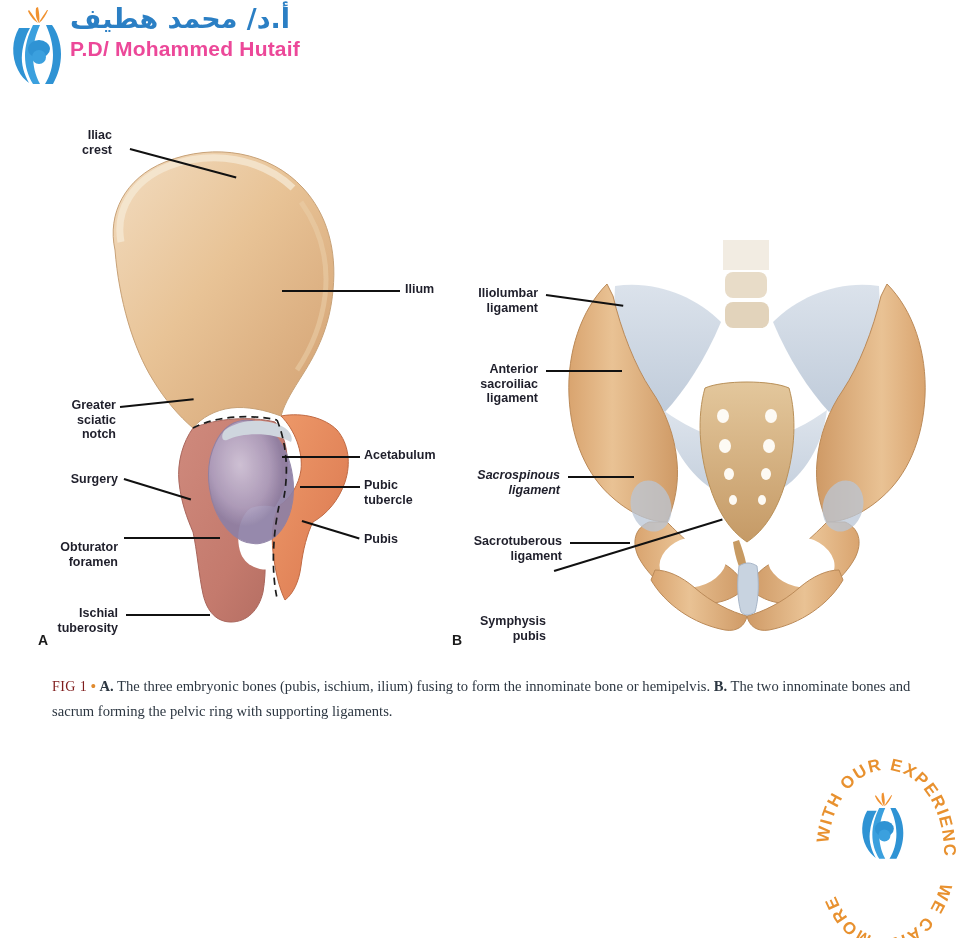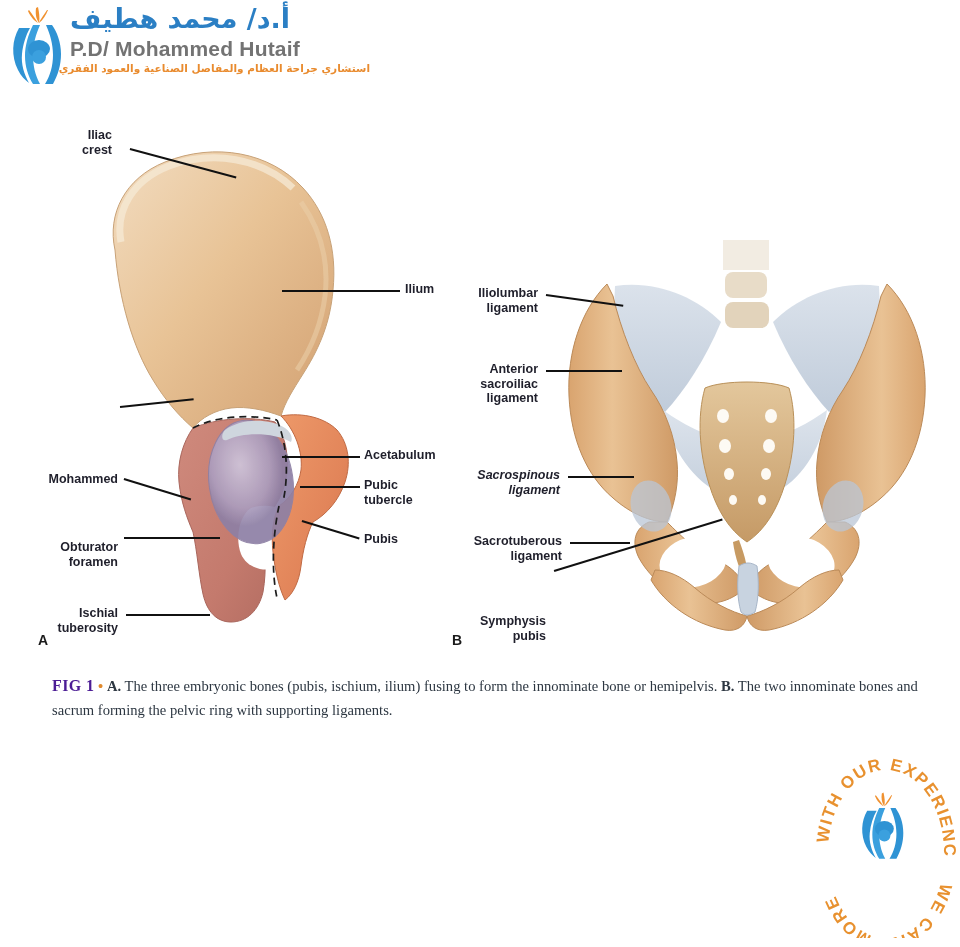--- a/index.html
+++ b/index.html
@@ -16,21 +16,21 @@
   .header{position:absolute;left:0;top:0;width:960px;height:96px;}
   .logo-mark{position:absolute;left:6px;top:4px;width:66px;height:82px;}
   .brand-block{position:absolute;left:70px;top:2px;width:300px;text-align:left;}
   .brand-ar{
     font-family:"DejaVu Sans", sans-serif;
     font-size:27px;font-weight:bold;color:#2b7fc4;
     letter-spacing:0px;line-height:34px;direction:rtl;
     white-space:nowrap;
   }
   .brand-en{
-    font-size:21px;font-weight:bold;color:#737373;
+    font-size:21px;font-weight:bold;color:#ec4899;
     line-height:25px;white-space:nowrap;letter-spacing:.2px;
   }
   .sub-ar{
     font-family:"DejaVu Sans", sans-serif;
     font-size:10.5px;color:#e98b2e;direction:rtl;
     line-height:15px;white-space:nowrap;font-weight:bold;
   }
   .sub-en{
     font-size:11.5px;color:#e98b2e;line-height:15px;
     white-space:nowrap;font-weight:bold;
@@ -50,21 +50,21 @@
   .leader{position:absolute;background:#111;height:1.6px;transform-origin:left center;}
 
   
   .caption{
     position:absolute;left:52px;top:674px;width:866px;
     font-family:"Liberation Serif", serif;
     font-size:14.6px;line-height:24px;color:#2d3742;
   }
   .caption b{font-weight:bold;}
   .cap-dot{color:#e08a2e;font-weight:bold;}
-  .cap-fig{font-weight:bold;font-size:16px;letter-spacing:.4px;color:#4c1d95;}
+  .cap-fig{font-weight:normal;font-size:14px;letter-spacing:.4px;color:#7f1d1d;}
 
   
   .contact{position:absolute;left:0;top:818px;width:960px;height:129px;}
 
   .badge{position:absolute;left:812px;top:752px;width:148px;height:186px;}
   .badge svg{display:block;}
 </style>
 </head>
 <body>
 
@@ -81,21 +81,20 @@
         <path d="M27 21 C22 31 19 42 19 52 C19 62 22 72 27 80 L34 80 C29 71 27 61 27 51 C27 40 30 30 34 21 Z" fill="#3ba0de"></path>
         <path d="M40 21 C44 30 47 40 47 51 C47 62 44 72 39 80 L47 80 C52 71 55 61 55 50 C55 38 51 28 46 21 Z" fill="#2f93d4"></path>
         <ellipse cx="33" cy="45" rx="11" ry="9" fill="#2f93d4"></ellipse>
         <circle cx="33" cy="53" r="7" fill="#3ba0de"></circle>
       </svg>
     </div>
 
     <div class="brand-block">
       <div class="brand-ar">أ.د/ محمد هطيف</div>
       <div class="brand-en">P.D/ Mohammed Hutaif</div>
-      <div class="sub-ar">استشاري جراحة العظام والمفاصل الصناعية والعمود الفقري</div>
     </div>
   </div>
 
   <div class="figure">
 
     <svg width="430" height="560" style="position:absolute;left:55px;top:30px;">
       <defs>
         <linearGradient id="gIlium" x1="0" y1="0" x2="1" y2="1">
           <stop offset="0%" stop-color="#f2dcc0"></stop>
           <stop offset="45%" stop-color="#e8c396"></stop>
@@ -148,23 +147,24 @@
       <path d="M222 290 C232 314 234 344 228 372" fill="none" stroke="#1c1c1c" stroke-width="1.7" stroke-dasharray="7,5"></path>
       <path d="M224 376 C218 404 216 440 222 468" fill="none" stroke="#1c1c1c" stroke-width="1.7" stroke-dasharray="7,5"></path>
     </svg>
 
     <div class="anno r" style="left:42px;top:28px;width:70px;">Iliac<br>crest</div>
     <div class="leader" style="left:130px;top:48px;width:110px;transform:rotate(15deg);"></div>
 
     <div class="anno l" style="left:405px;top:182px;width:70px;">Ilium</div>
     <div class="leader" style="left:282px;top:190px;width:118px;"></div>
 
+    <div class="anno r" style="left:30px;top:298px;width:86px;">Greater<br>sciatic<br>notch</div>
     <div class="leader" style="left:120px;top:306px;width:74px;transform:rotate(-6deg);"></div>
 
-    <div class="anno r" style="left:46px;top:372px;width:72px;">Mohammed</div>
+    <div class="anno r" style="left:46px;top:372px;width:72px;">Surgery</div>
     <div class="leader" style="left:124px;top:378px;width:70px;transform:rotate(17deg);"></div>
 
     <div class="anno r" style="left:24px;top:430px;width:94px;margin-top:10px;">Obturator<br>foramen</div>
     <div class="leader" style="left:124px;top:437px;width:96px;"></div>
 
     <div class="anno r" style="left:38px;top:506px;width:80px;">Ischial<br>tuberosity</div>
     <div class="leader" style="left:126px;top:514px;width:84px;"></div>
 
     <div class="anno l" style="left:364px;top:348px;width:100px;">Acetabulum</div>
     <div class="leader" style="left:282px;top:356px;width:78px;"></div>

